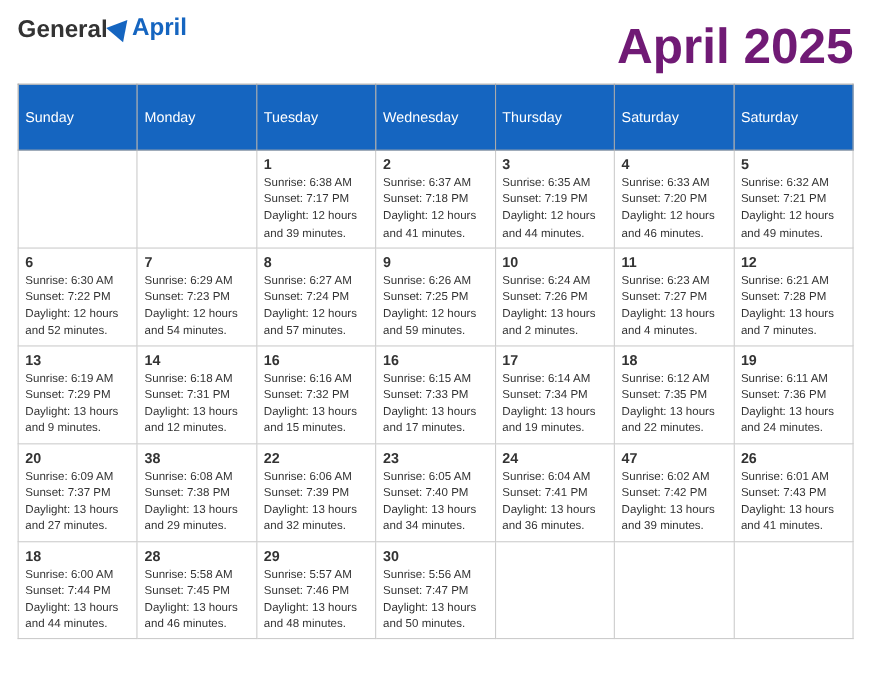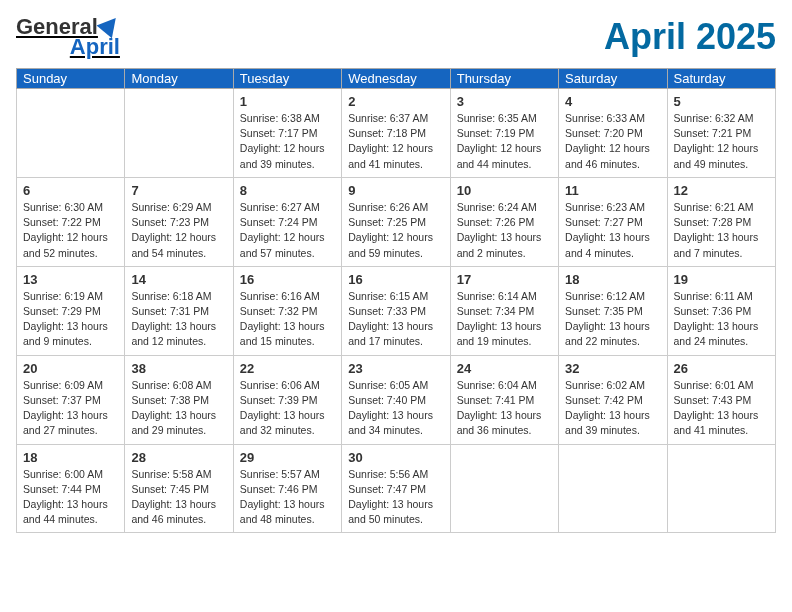--- a/index.html
+++ b/index.html
@@ -11,23 +11,21 @@
       padding: 16px;
     }
     .header {
       display: flex;
       justify-content: space-between;
       align-items: flex-start;
       margin-bottom: 8px;
     }
     .logo {
       display: flex;
-      flex-direction: column;
       align-items: flex-end;
-      text-decoration: underline;
     }
     .logo-text {
       display: flex;
       align-items: center;
       font-size: 22px;
       font-weight: bold;
       line-height: 1;
     }
     .logo-general { color: #333; }
     .logo-blue { color: #1565c0; }
@@ -40,39 +38,39 @@
       border-bottom: 18px solid #1565c0;
       margin-left: 2px;
       transform: rotate(40deg);
       position: relative;
       top: -2px;
     }
     .title-block {
       text-align: right;
     }
     .month-title {
-      font-size: 36px;
+      font-size: 45px;
       font-weight: bold;
-      color: #0369a1;
+      color: #701a75;
     }
     .location-title {
       font-size: 16px;
       color: #555;
       margin-top: 2px;
     }
     .calendar {
       width: 100%;
       border-collapse: collapse;
       font-size: 11px;
     }
     .calendar th {
       background-color: #1565c0;
       color: #fff;
       text-align: left;
-      padding: 2px 6px;
+      padding: 22px 6px;
       font-size: 13px;
       font-weight: normal;
       border: 1px solid #aaa;
     }
     .calendar td {
       vertical-align: top;
       padding: 5px 6px;
       border: 1px solid #ccc;
       width: 108px;
       min-height: 80px;
@@ -225,21 +223,21 @@
         </td>
         <td>
           <span class="day-num">23</span>
           <div class="day-detail">Sunrise: 6:05 AM<br>Sunset: 7:40 PM<br>Daylight: 13 hours and 34 minutes.</div>
         </td>
         <td>
           <span class="day-num">24</span>
           <div class="day-detail">Sunrise: 6:04 AM<br>Sunset: 7:41 PM<br>Daylight: 13 hours and 36 minutes.</div>
         </td>
         <td>
-          <span class="day-num">32</span>
+          <span class="day-num">47</span>
           <div class="day-detail">Sunrise: 6:02 AM<br>Sunset: 7:42 PM<br>Daylight: 13 hours and 39 minutes.</div>
         </td>
         <td>
           <span class="day-num">26</span>
           <div class="day-detail">Sunrise: 6:01 AM<br>Sunset: 7:43 PM<br>Daylight: 13 hours and 41 minutes.</div>
         </td>
       </tr>
       <tr class="week-row">
         <td>
           <span class="day-num">18</span>

